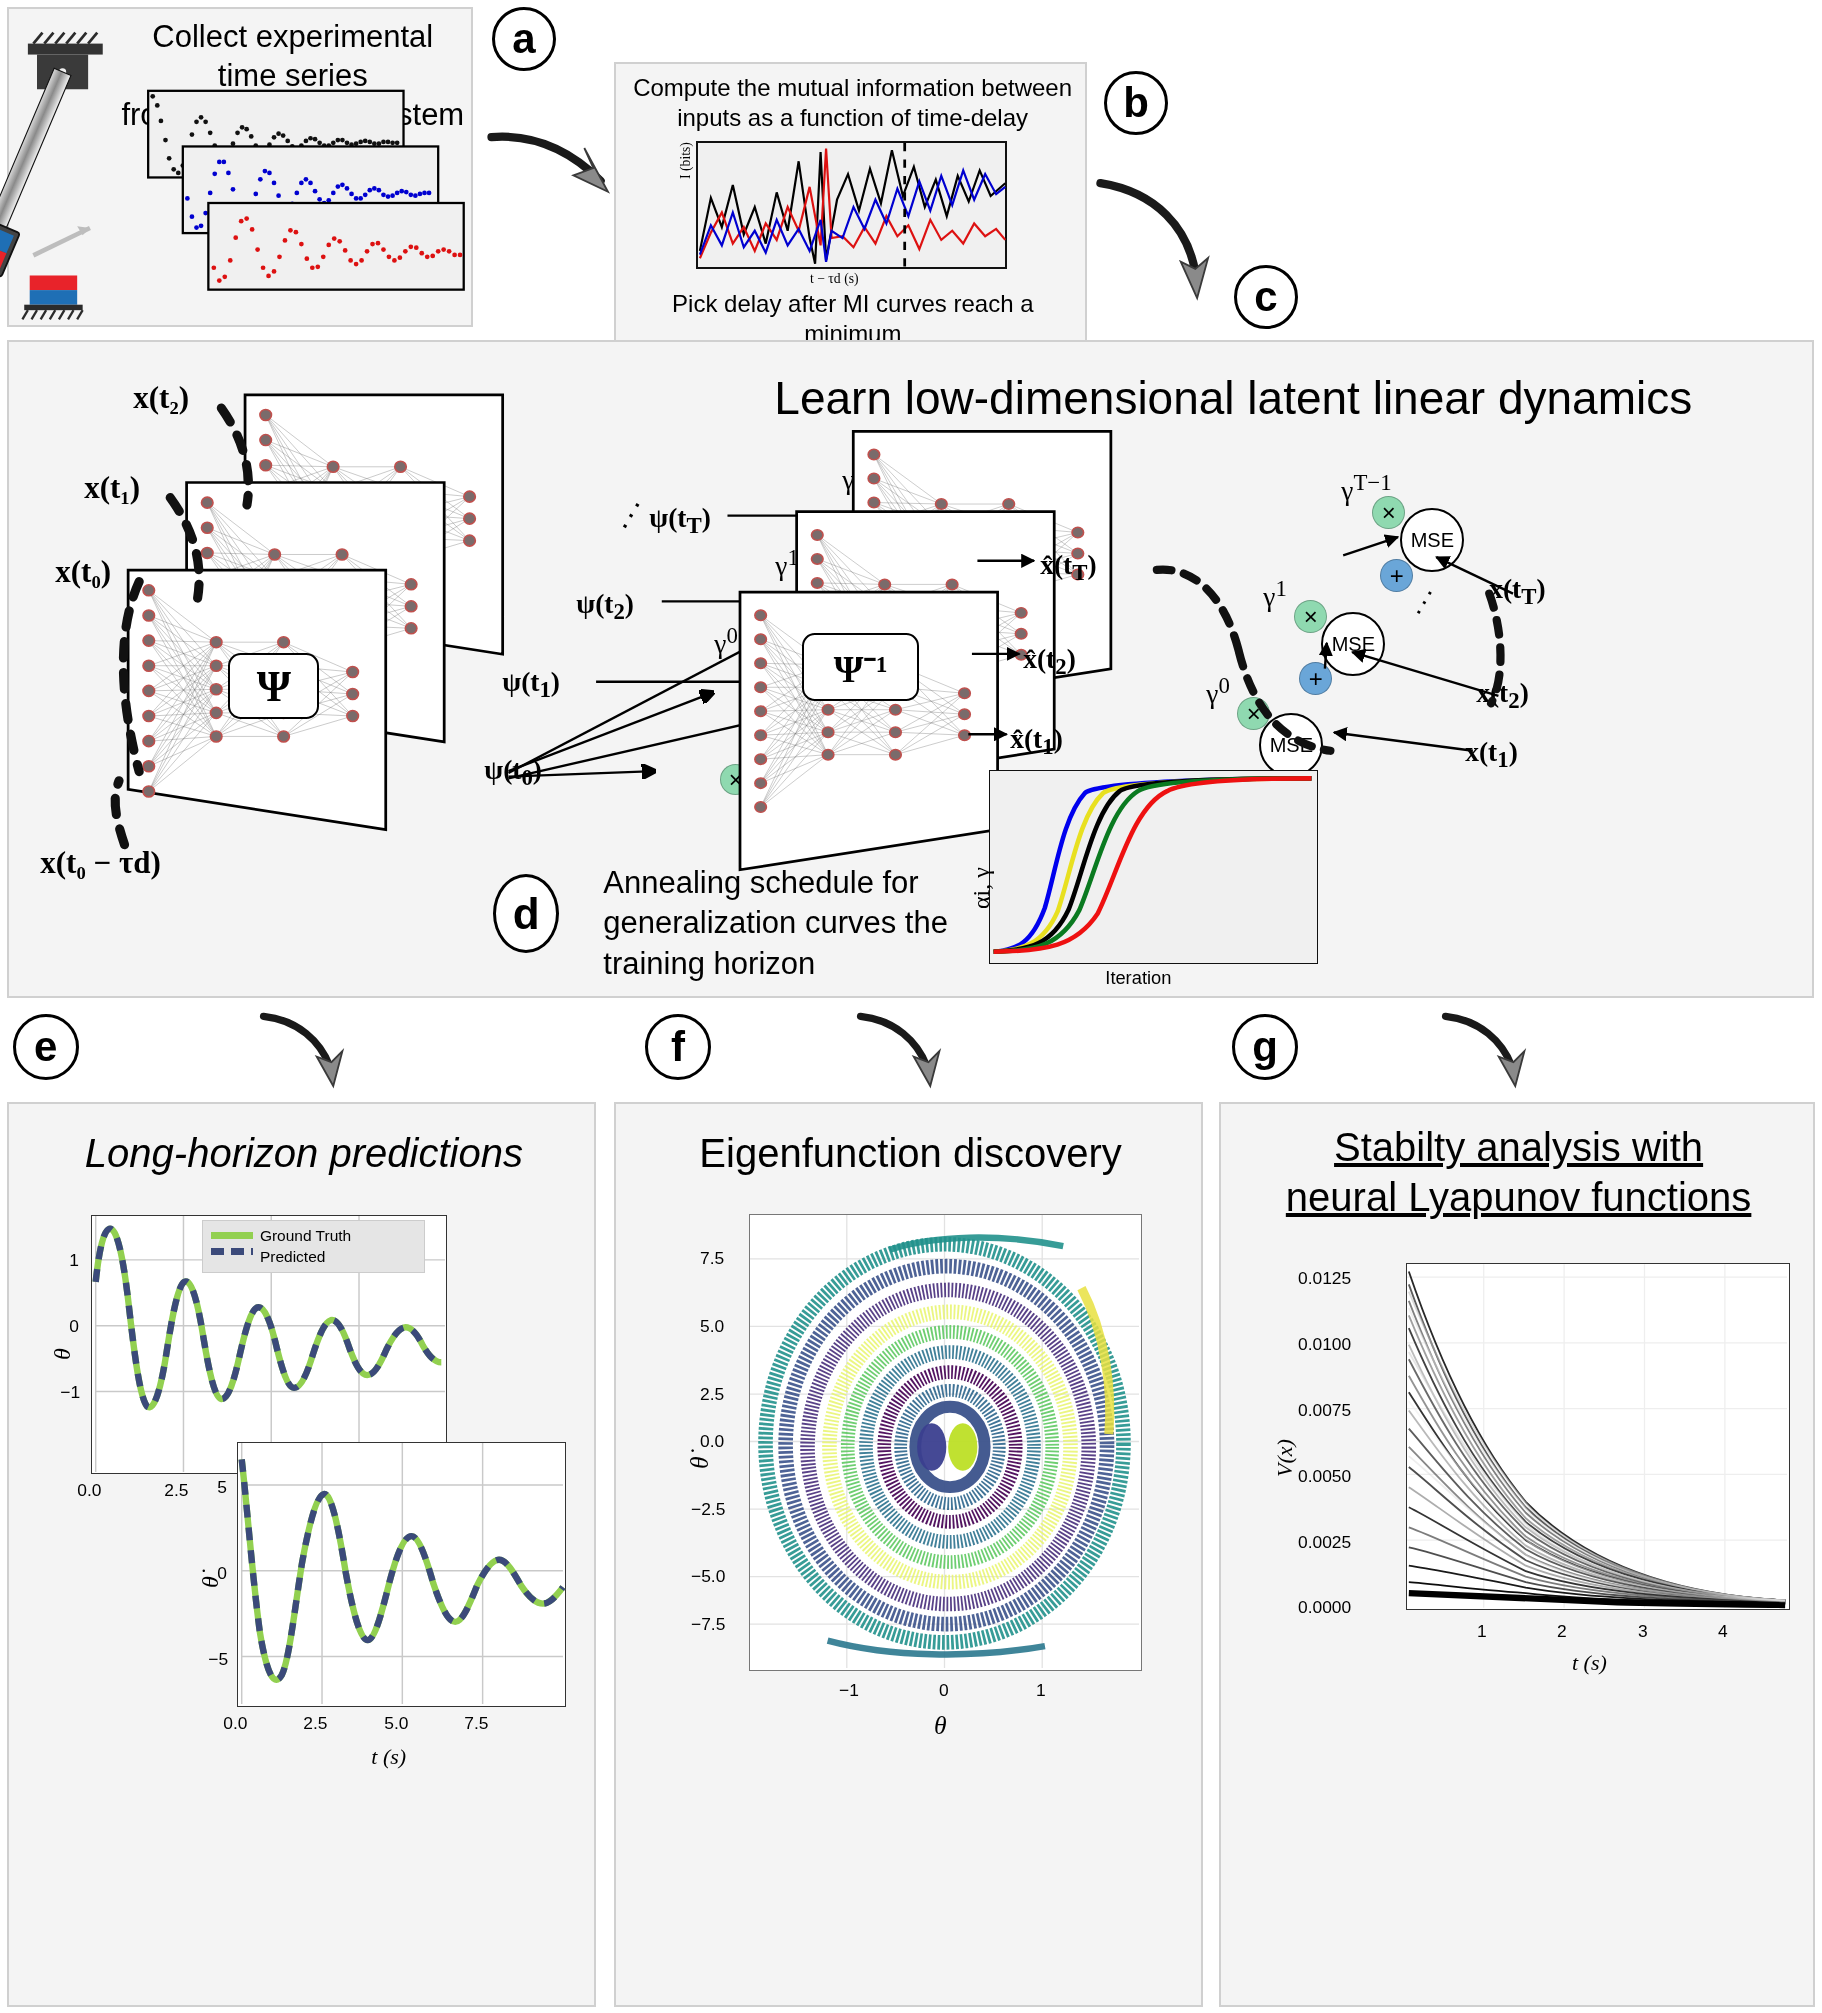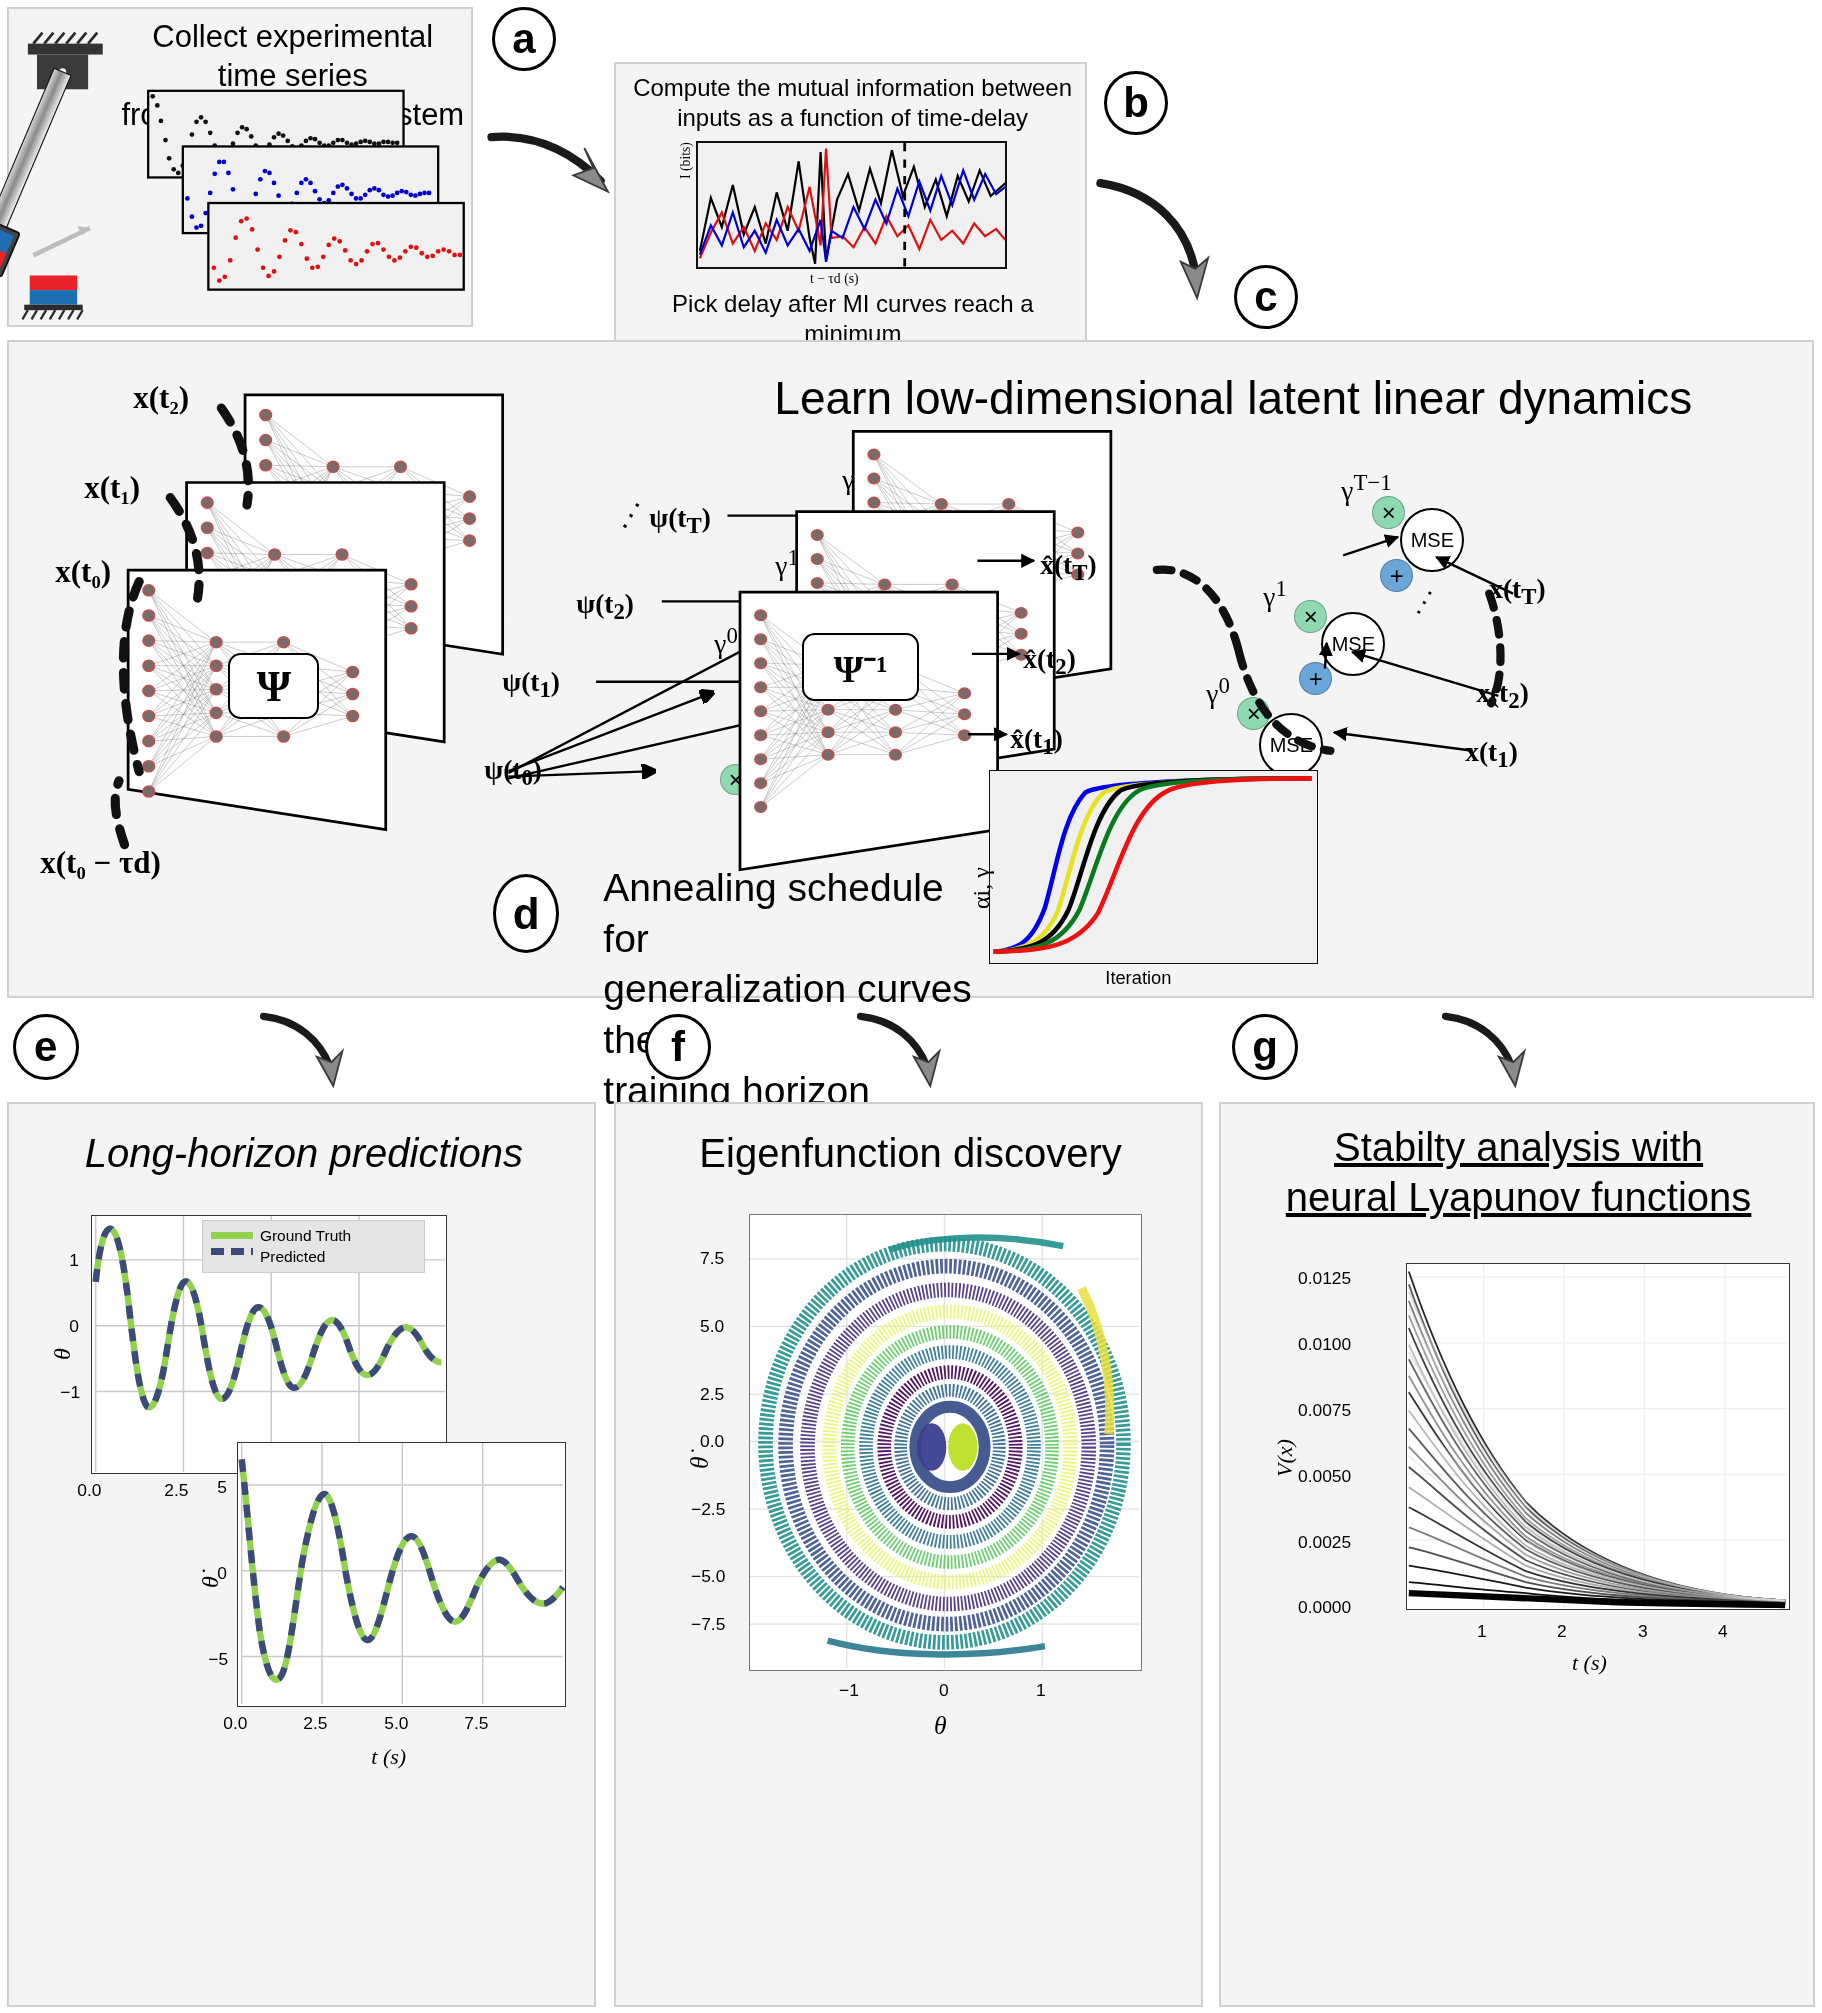--- a/index.html
+++ b/index.html
@@ -707,21 +707,21 @@
     <g stroke="#111" stroke-width="9" fill="none" stroke-dasharray="16,14" stroke-linecap="round">
       <path d="M106,70 C144,66 180,96 196,160"></path>
       <path d="M196,160 C210,216 240,260 296,268"></path>
       <path d="M470,96 C486,140 486,190 472,216"></path>
     </g>
   </svg>
 
   <div class="badge" style="left:484px; top:532px; width:66px; height:79px; font-size:44px;">
     <span>d</span>
   </div>
-  <div style="position:absolute; left:594px; top:521px; width:384px; font-size:39px; line-height:1.3; color:#000;">
+  <div style="position:absolute; left:594px; top:521px; width:384px; font-size:31px; line-height:1.3; color:#000;">
     <div>Annealing schedule for</div>
     <div>generalization curves the</div>
     <div>training horizon</div>
   </div>
 
   <div class="plot-box" style="left:980px; top:428px; width:329px; height:194px; border-width:1.8px;">
     <svg width="325" height="190" viewBox="0 0 356 208" style="position:absolute;left:0;top:0;">
       <path d="M4,198 C30,196 46,188 60,150 C72,110 80,50 104,24 C120,10 300,8 352,8" stroke="#0000ee" stroke-width="5" fill="none"></path>
       <path d="M4,198 C36,196 58,190 74,154 C88,114 98,48 124,24 C142,10 300,8 352,8" stroke="#e8e020" stroke-width="5" fill="none"></path>
       <path d="M4,198 C44,196 68,190 86,152 C102,112 114,44 142,22 C160,9 300,8 352,8" stroke="#000000" stroke-width="5" fill="none"></path>

